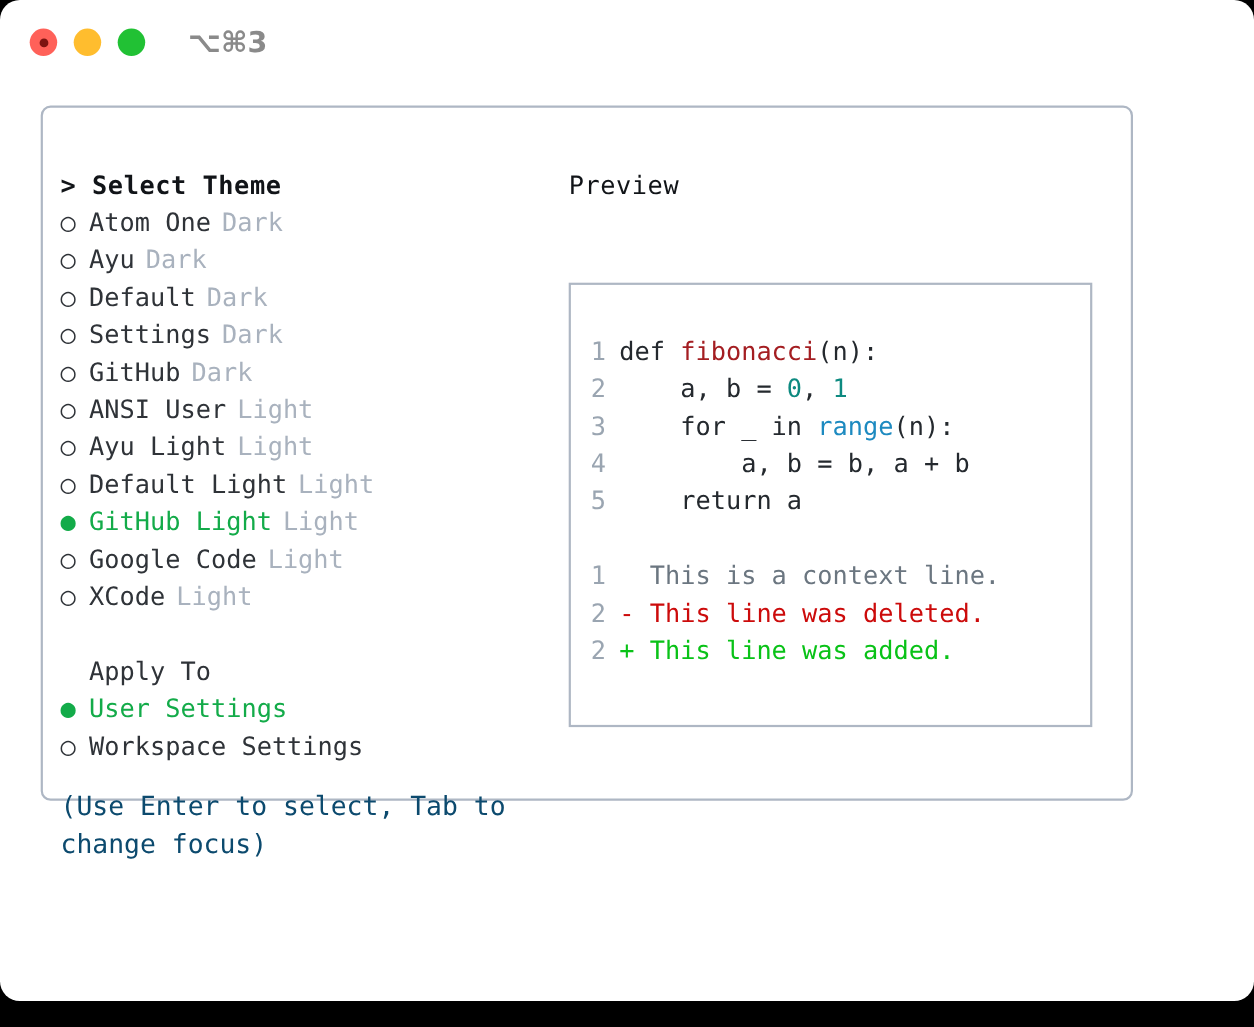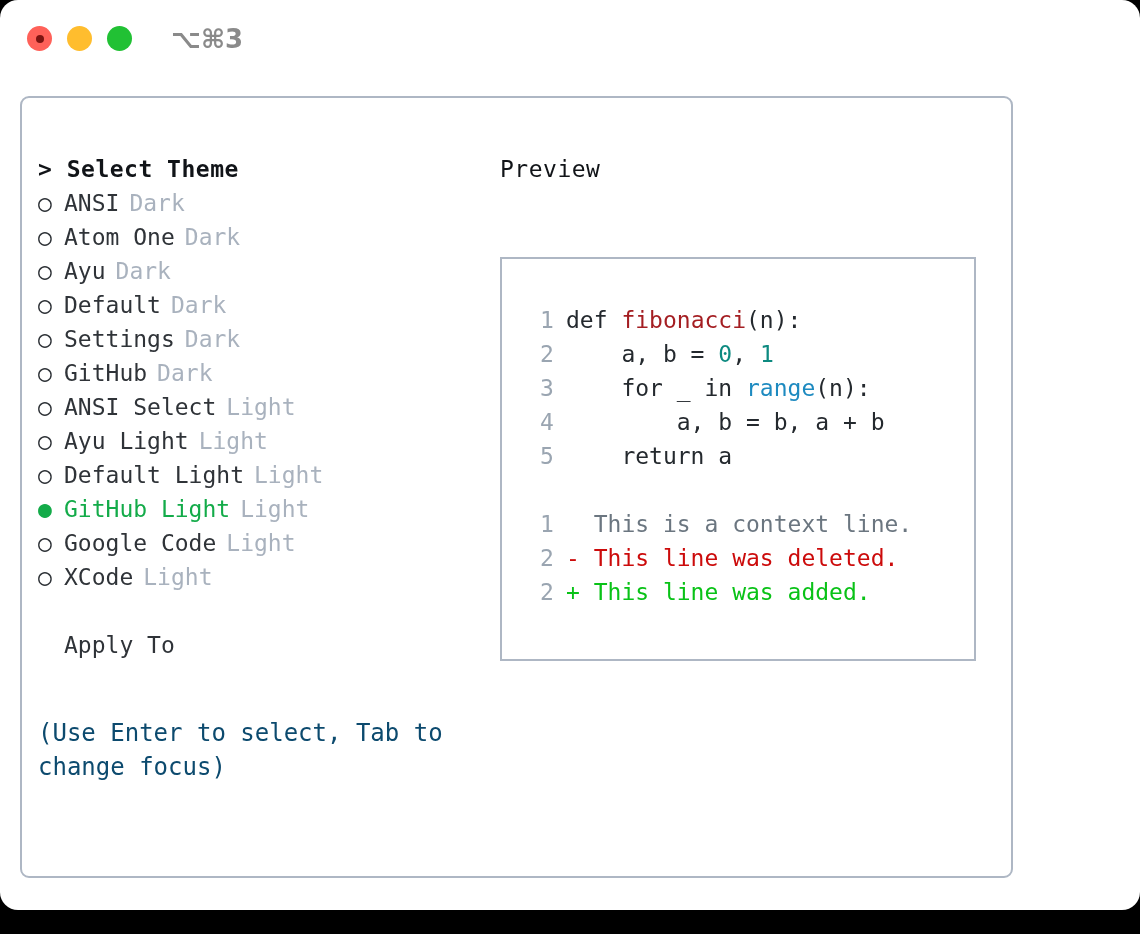--- a/index.html
+++ b/index.html
@@ -58,24 +58,24 @@
     font-size: 26px;
     font-weight: bold;
     color: #8a8a8a;
     letter-spacing: 0px;
     font-family: "DejaVu Sans", "Liberation Sans", sans-serif;
   }
 
   
   #panel {
     position: absolute;
-    left: 20px;
+    left: 37px;
     top: 96px;
     width: 993px;
-    height: 782px;
+    height: 632px;
     border: 2px solid #aeb7c4;
     border-radius: 9px;
     box-sizing: border-box;
     background: #ffffff;
   }
 
   
   #left-col {
     position: absolute;
     left: 16px;
@@ -143,21 +143,20 @@
     border: 2px solid #aeb7c4;
     box-sizing: border-box;
     background: #ffffff;
   }
   #code-area {
     position: absolute;
     left: 18px;
     top: 44px;
     font-size: 23px;
     line-height: 34px;
-    margin-left: 20px;
   }
   .code-line { white-space: pre; }
   .ln {
     display: inline-block;
     width: 26px;
     color: #9aa5b1;
   }
   .tok-plain { color: #24292e; }
   .tok-fn    { color: #a41e22; }
   .tok-num   { color: #0d8a80; }
@@ -177,37 +176,40 @@
     <div class="dot dot-yellow"></div>
     <div class="dot dot-green"></div>
     <div id="shortcut">⌥⌘3</div>
   </div>
 
   <div id="panel">
 
     <div id="left-col">
       <div class="row head-row">&gt; Select Theme</div>
       <div id="theme-list">
-          <div class="row"><span class="bullet">○</span><span class="label-name">ANSI</span><span class="badge">Dark</span></div>
           <div class="row"><span class="bullet">○</span><span class="label-name">Atom One</span><span class="badge">Dark</span></div>
           <div class="row"><span class="bullet">○</span><span class="label-name">Ayu</span><span class="badge">Dark</span></div>
           <div class="row"><span class="bullet">○</span><span class="label-name">Default</span><span class="badge">Dark</span></div>
           <div class="row"><span class="bullet">○</span><span class="label-name">Settings</span><span class="badge">Dark</span></div>
           <div class="row"><span class="bullet">○</span><span class="label-name">GitHub</span><span class="badge">Dark</span></div>
-          <div class="row"><span class="bullet">○</span><span class="label-name">ANSI Select</span><span class="badge">Light</span></div>
+          <div class="row"><span class="bullet">○</span><span class="label-name">ANSI User</span><span class="badge">Light</span></div>
           <div class="row"><span class="bullet">○</span><span class="label-name">Ayu Light</span><span class="badge">Light</span></div>
           <div class="row"><span class="bullet">○</span><span class="label-name">Default Light</span><span class="badge">Light</span></div>
           <div class="row selected"><span class="bullet sel">●</span><span class="label-name">GitHub Light</span><span class="badge">Light</span></div>
           <div class="row"><span class="bullet">○</span><span class="label-name">Google Code</span><span class="badge">Light</span></div>
           <div class="row"><span class="bullet">○</span><span class="label-name">XCode</span><span class="badge">Light</span></div>
         </div>
 
       <div class="spacer"></div>
 
       <div class="row" id="apply-head">Apply To</div>
+      <div id="apply-list">
+          <div class="row selected"><span class="bullet sel">●</span><span class="label-name">User Settings</span></div>
+          <div class="row"><span class="bullet">○</span><span class="label-name">Workspace Settings</span></div>
+        </div>
     </div>
 
     <div id="hint">(Use Enter to select, Tab to change focus)</div>
 
     <div id="right-col">
       <div id="preview-title">Preview</div>
       <div id="preview-box">
         <div id="code-area">
           <div id="code-lines">
               <div class="code-line"><span class="ln">1</span><span class="tok-plain">def </span><span class="tok-fn">fibonacci</span><span class="tok-plain">(n):</span></div>

